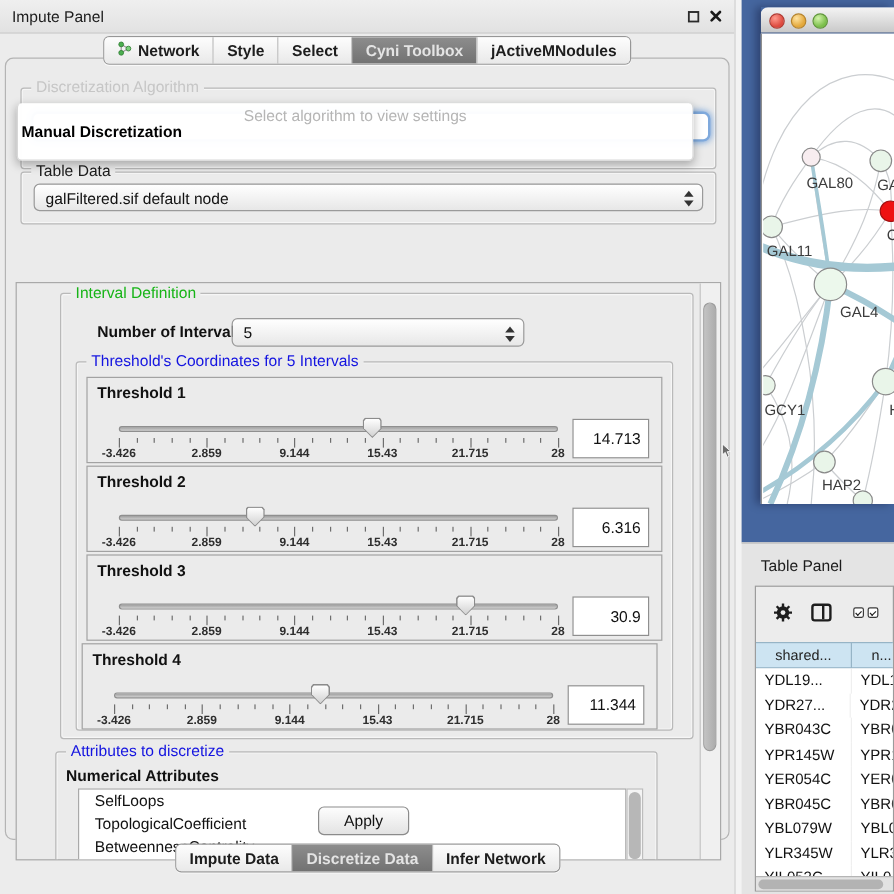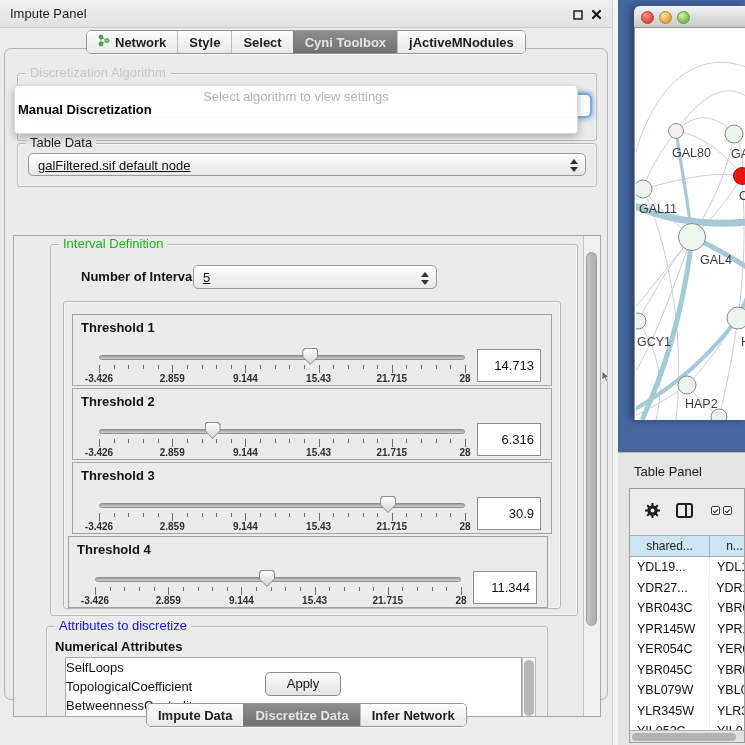--- a/index.html
+++ b/index.html
@@ -18,21 +18,21 @@
   .top-tabs{left:86px;top:30px;}
   .bottom-tabs{left:146px;top:703px;}
   
   .tab-page{position:absolute;left:4px;top:48px;width:602px;height:650px;border:1px solid #b4b4b4;border-radius:7px;background:#ebebeb;}
   .groupbox{position:absolute;border:1px solid #b9b9b9;border-radius:3px;box-shadow:inset 0 0 0 1px #f6f6f6;}
   .groupbox>.gb-label{position:absolute;top:-8px;left:8px;padding:0 4px;background:#ebebeb;font-size:13px;color:#1c1c1c;line-height:14px;white-space:nowrap;}
   .gb-green>.gb-label{color:var(--green);}
   .gb-blue>.gb-label{color:var(--blue);}
   .gb-faded>.gb-label{color:#c6c6c6;}
   
-  .combo{position:absolute;height:23px;border:1px solid #9a9a9a;border-radius:5px;background:linear-gradient(#ffffff,#e7e7e7);font-size:13px;color:#111;line-height:23px;padding-left:9px;box-sizing:border-box;text-decoration:underline;}
+  .combo{position:absolute;height:23px;border:1px solid #9a9a9a;border-radius:5px;background:linear-gradient(#ffffff,#e7e7e7);font-size:13px;color:#111;line-height:23px;padding-left:9px;box-sizing:border-box;}
   .stepper{position:absolute;right:7px;top:4px;width:9px;height:15px;}
   .stepper:before,.stepper:after{content:"";position:absolute;left:1px;border-left:4px solid transparent;border-right:4px solid transparent;}
   .stepper:before{top:1px;border-bottom:5px solid #333;}
   .stepper:after{bottom:1px;border-top:5px solid #333;}
   .focus-combo{position:absolute;left:26px;top:93px;width:566px;height:25px;border-radius:6px;background:#fff;border:2px solid #7fa9dc;box-shadow:0 0 5px 1px #7fa9dc;box-sizing:border-box;z-index:2;}
   
   .popup{position:absolute;left:14px;top:86px;width:562px;height:47px;background:rgba(255,255,255,.97);border:1px solid #d7d7d7;border-top:none;border-radius:4px;box-shadow:0 3px 8px rgba(0,0,0,.28);z-index:6;}
   .popup .ph{position:absolute;left:0;top:3px;width:100%;text-align:center;font-size:13px;color:#b5b5b5;}
   .popup .opt{position:absolute;left:3px;font-size:13px;color:#000;white-space:nowrap;}
   .popup .opt.b{font-weight:bold;top:16px;}
@@ -51,21 +51,21 @@
   .ticks{position:absolute;left:26px;top:50px;width:366px;height:9px;}
   .ticks i{position:absolute;top:0;width:1px;background:#6e6e6e;}
   .ticks i.minor{height:4px;}
   .ticks i.major{height:8px;}
   .ticklabels{position:absolute;left:26px;top:58px;width:366px;height:11px;}
   .ticklabels span{position:absolute;width:60px;text-align:center;font-size:10px;font-weight:bold;color:#2e2e2e;}
   .valuebox{position:absolute;right:10px;top:34px;width:64px;height:33px;background:#fff;border:1px solid #8f8f8f;box-sizing:border-box;font-size:13px;color:#111;text-align:right;line-height:31px;padding-right:6px;}
   
   .attr-label{position:absolute;font-size:13px;font-weight:bold;color:#111;}
   .listbox{position:absolute;background:#fff;border:1px solid #a9a9a9;box-sizing:border-box;overflow:hidden;}
-  .listbox .li{font-size:13px;color:#111;line-height:19px;padding-left:0;white-space:nowrap;}
+  .listbox .li{font-size:13px;color:#111;line-height:19px;padding-left:13px;white-space:nowrap;}
   .mini-scroll{position:absolute;width:14px;background:#f4f4f4;border:1px solid #bdbdbd;box-sizing:border-box;}
   .mini-scroll .thumb{position:absolute;left:1px;top:2px;width:10px;border-radius:5px;background:#b7b7b7;}
   .btn{position:absolute;height:22px;border:1px solid #8b8b8b;border-radius:5px;background:linear-gradient(#fdfdfd,#e3e3e3);font-size:13px;color:#111;text-align:center;line-height:21px;}
   
   .gap-strip{position:absolute;left:612px;top:0;width:6px;height:745px;background:#f3f3f3;border-left:1px solid #cfcfcf;}
   .desktop{position:absolute;left:618px;top:0;width:127px;height:452px;background:var(--desktop);}
   .netwin{position:absolute;left:634px;top:6px;width:111px;height:414px;box-shadow:-4px 0 7px rgba(0,0,30,.35);}
   .netwin .bar{position:absolute;left:0;top:0;width:100%;height:22px;border-radius:6px 0 0 0;background:linear-gradient(#f4f4f4,#c9c9c9);border-bottom:1px solid #919191;box-sizing:border-box;}
   .light{position:absolute;top:4.5px;width:13px;height:13px;border-radius:50%;box-sizing:border-box;}
   .canvas{position:absolute;left:0;top:22px;width:111px;height:392px;background:#fff;border-left:1px solid #8e8e8e;box-sizing:border-box;}
@@ -153,20 +153,21 @@
 
         <div class="groupbox gb-green" style="left:36px;top:8px;width:526px;height:370px;">
           <span class="gb-label">Interval Definition</span>
           <span class="attr-label" style="left:30px;top:24px;">Number of Intervals</span>
           <div class="combo" style="left:142px;top:20px;width:244px;height:24px;line-height:24px;">
             <span>5</span>
             <span class="stepper" style="top:5px;"></span>
           </div>
 
           <div class="groupbox gb-blue" style="left:12px;top:56px;width:496px;height:306px;">
+            <span class="gb-label">Threshold's Coordinates for 5 Intervals</span>
             <div id="threshold-list" style="position:absolute;left:0;top:0;width:100%;height:100%;">
                 <div class="tpanel" style="top: 12px; left: 8px;">
                   <div class="tlab">Threshold 1</div>
                   <div class="track"></div>
                   <div class="thumb" style="left:229.3px"></div>
                   <div class="ticks">
                     <i class="major" style="left:0.0px"></i>
                     <i class="minor" style="left:14.6px"></i>
                     <i class="minor" style="left:29.3px"></i>
                     <i class="minor" style="left:43.9px"></i>

